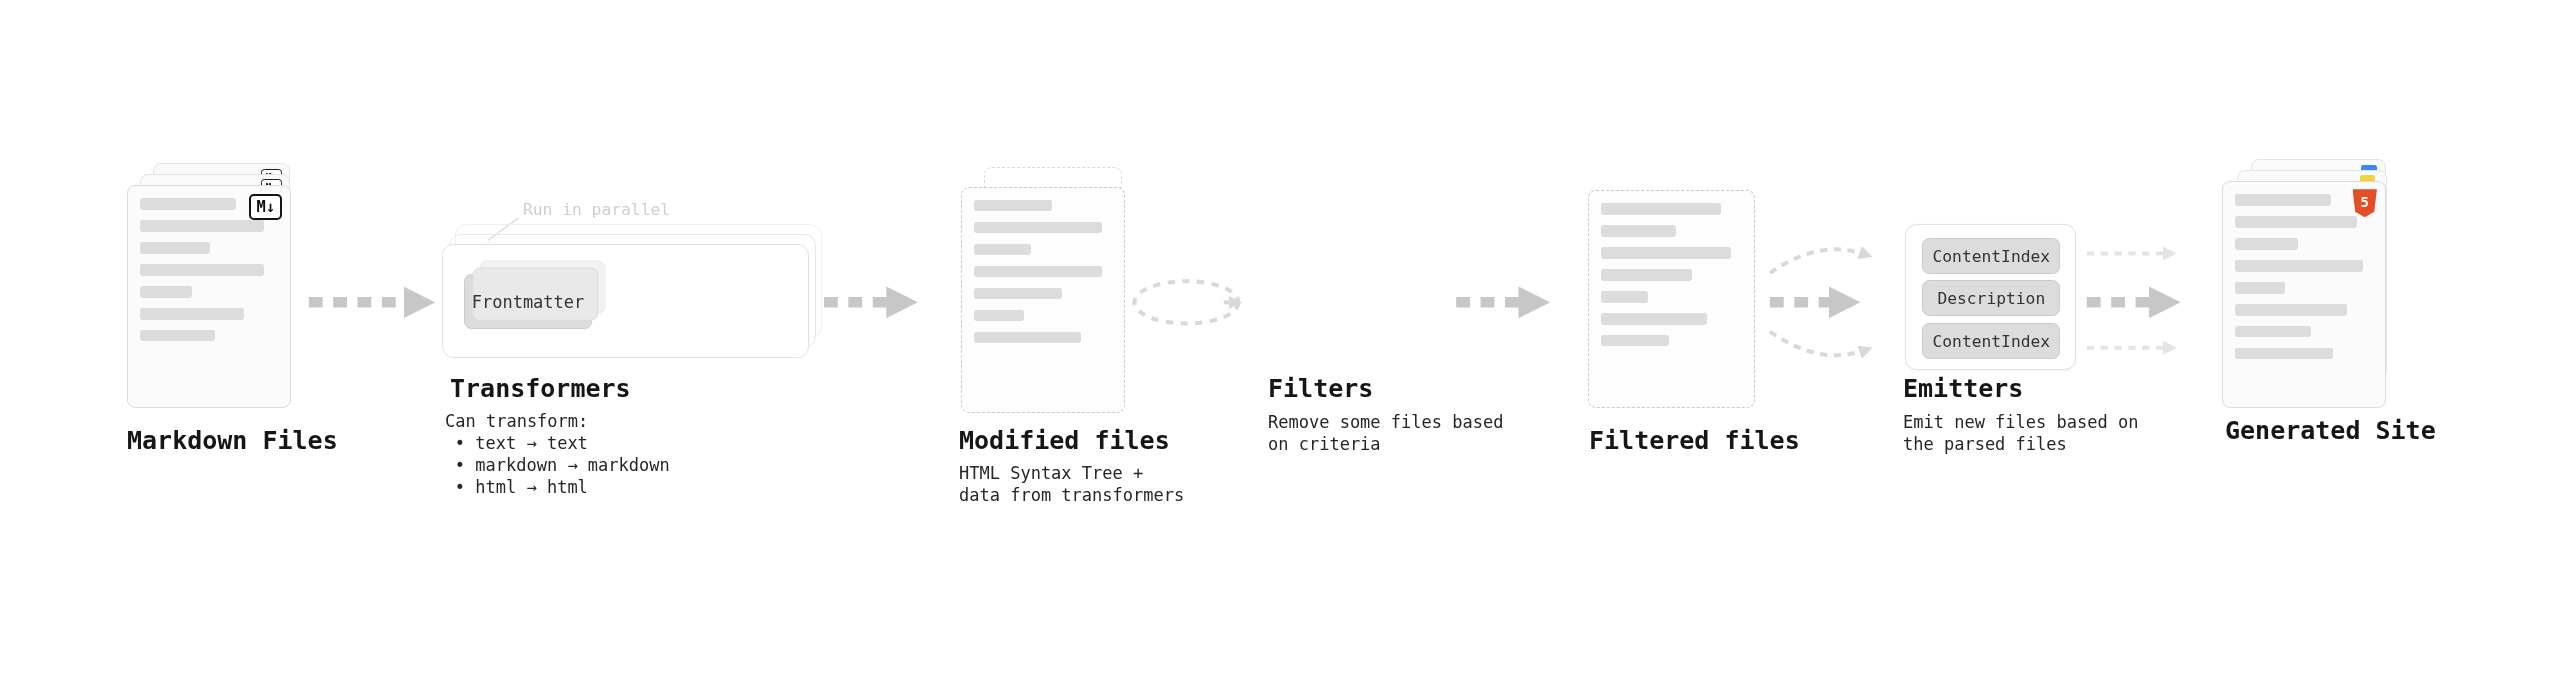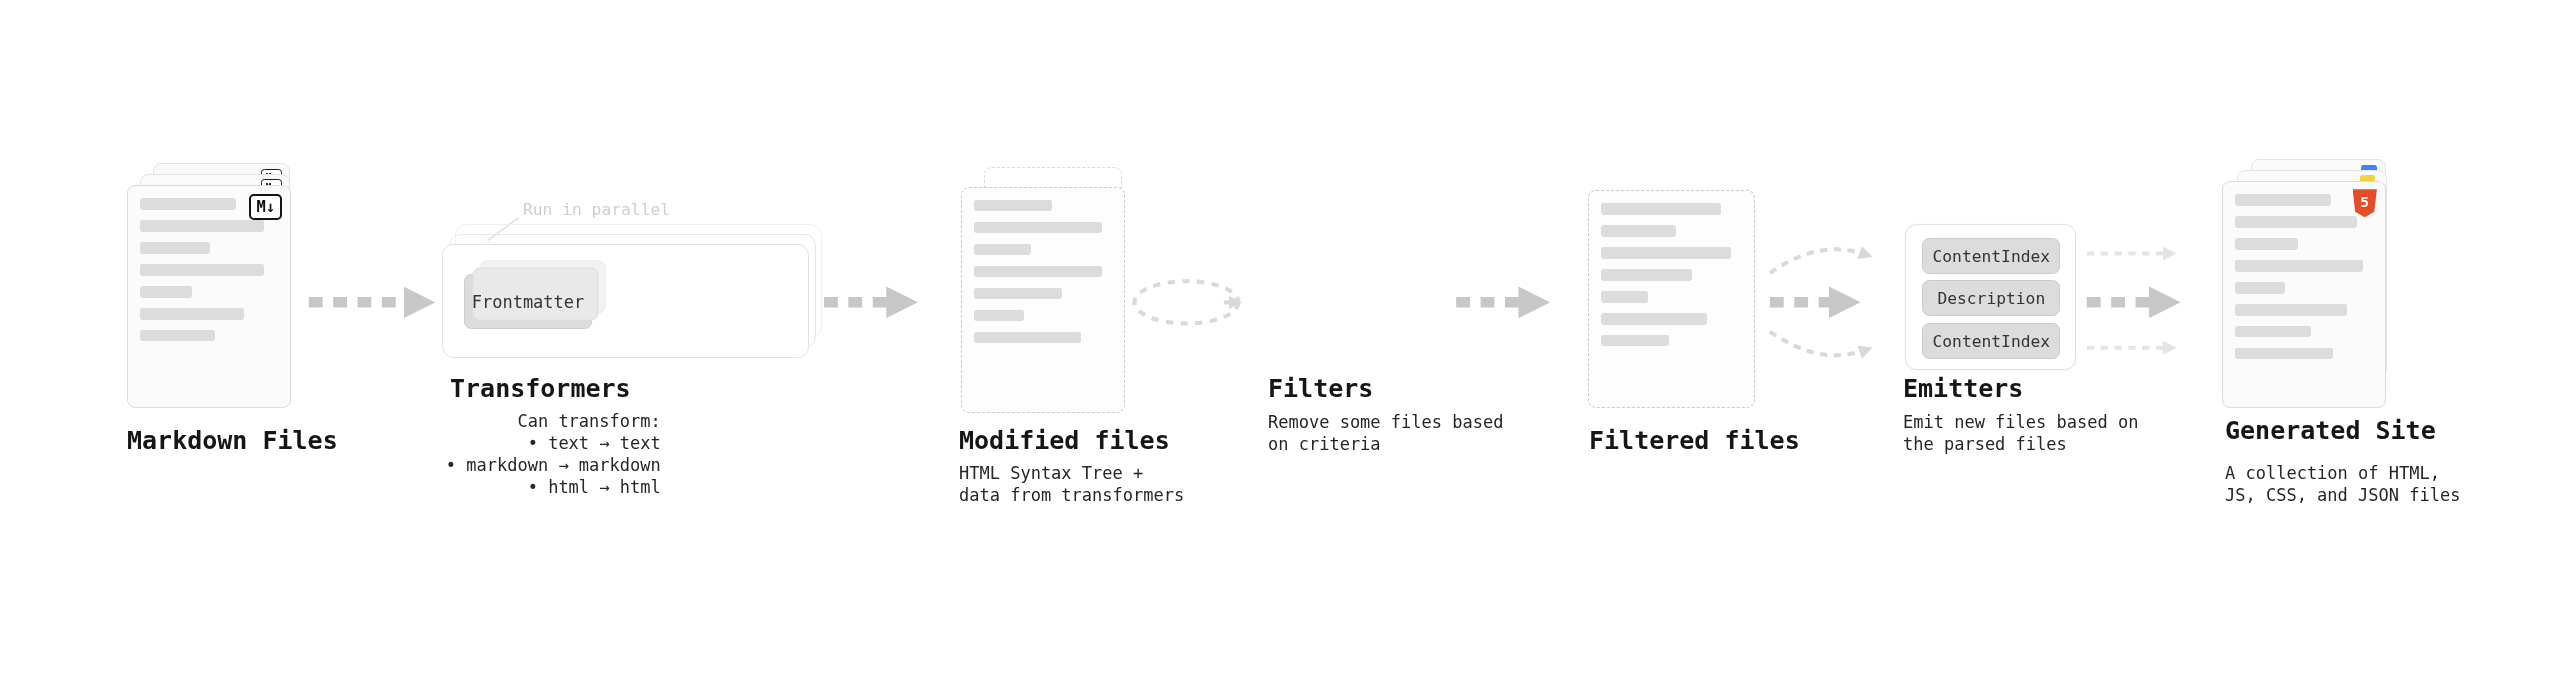--- a/index.html
+++ b/index.html
@@ -120,21 +120,21 @@
   </div>
   <div class="stage-title" style="left:127px;top:426px;">Markdown Files</div>
 
   <div class="ghost" style="left:455px;top:224px;width:367px;height:114px;"></div>
   <div class="ghost" style="left:449px;top:234px;width:367px;height:114px;border-color:#e7e7e7;"></div>
   <div class="group-box" style="left:442px;top:244px;width:367px;height:114px;">
     <div class="node-btn ghosted" style="left:21px;top:29px;width:128px;height:55px;">Frontmatter</div>
   </div>
   <div class="note" style="left:523px;top:200px;">Run in parallel</div>
   <div class="stage-title" style="left:450px;top:374px;">Transformers</div>
-  <div class="caption" style="left:436px;top:410px;text-align:right;">
+  <div class="caption" style="left:445px;top:410px;">
     <div>Can transform:</div>
     <div class="indent">• text → text</div>
     <div class="indent">• markdown → markdown</div>
     <div class="indent">• html → html</div>
   </div>
 
   <div class="stack" style="left:961px;top:167px;width:172px;height:245px;">
     <div class="doc dashed back" style="left:23px;top:0;width:138px;height:210px;"></div>
     <div class="doc dashed" style="left:0;top:19.5px;width:164px;height:226px;">
       <div class="bars">
@@ -201,19 +201,15 @@
         <div class="bar" style="width:63px;"></div>
         <div class="bar" style="width:128px;"></div>
         <div class="bar" style="width:50px;"></div>
         <div class="bar" style="width:112px;"></div>
         <div class="bar" style="width:76px;"></div>
         <div class="bar" style="width:98px;"></div>
       </div>
     </div>
   </div>
   <div class="stage-title" style="left:2225px;top:416px;">Generated Site</div>
-  <div class="caption" style="left:2225px;top:462px;">
-    <div>A collection of HTML,</div>
-    <div>JS, CSS, and JSON files</div>
-  </div>
 
 </div>
 
 
 </body></html>

